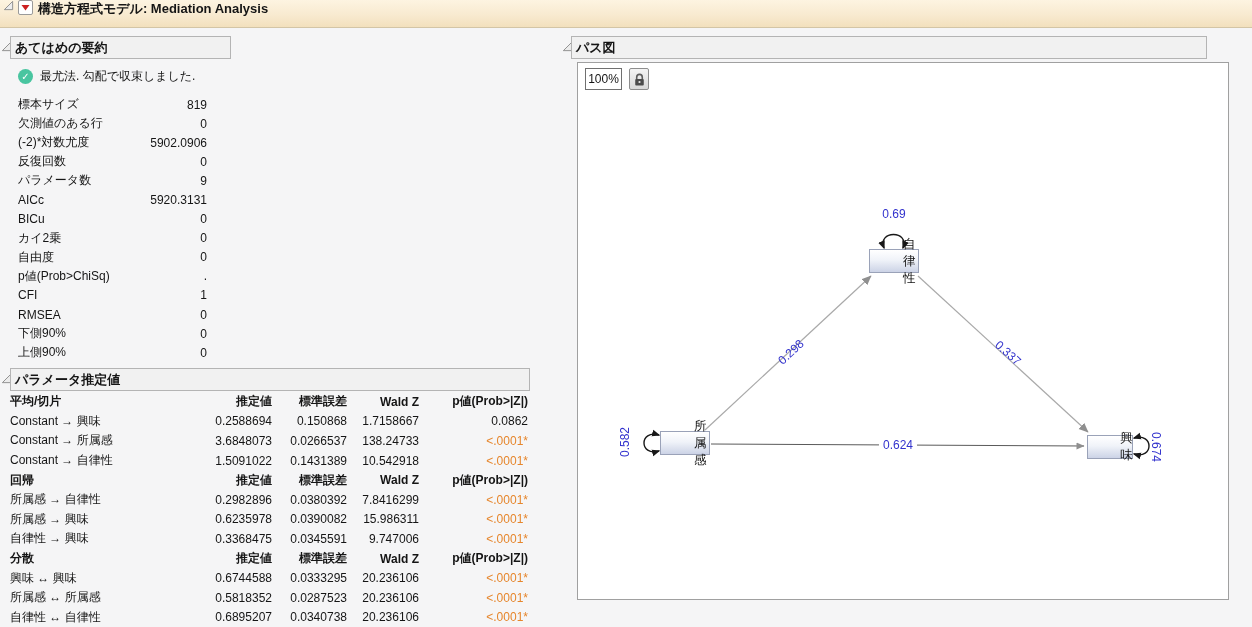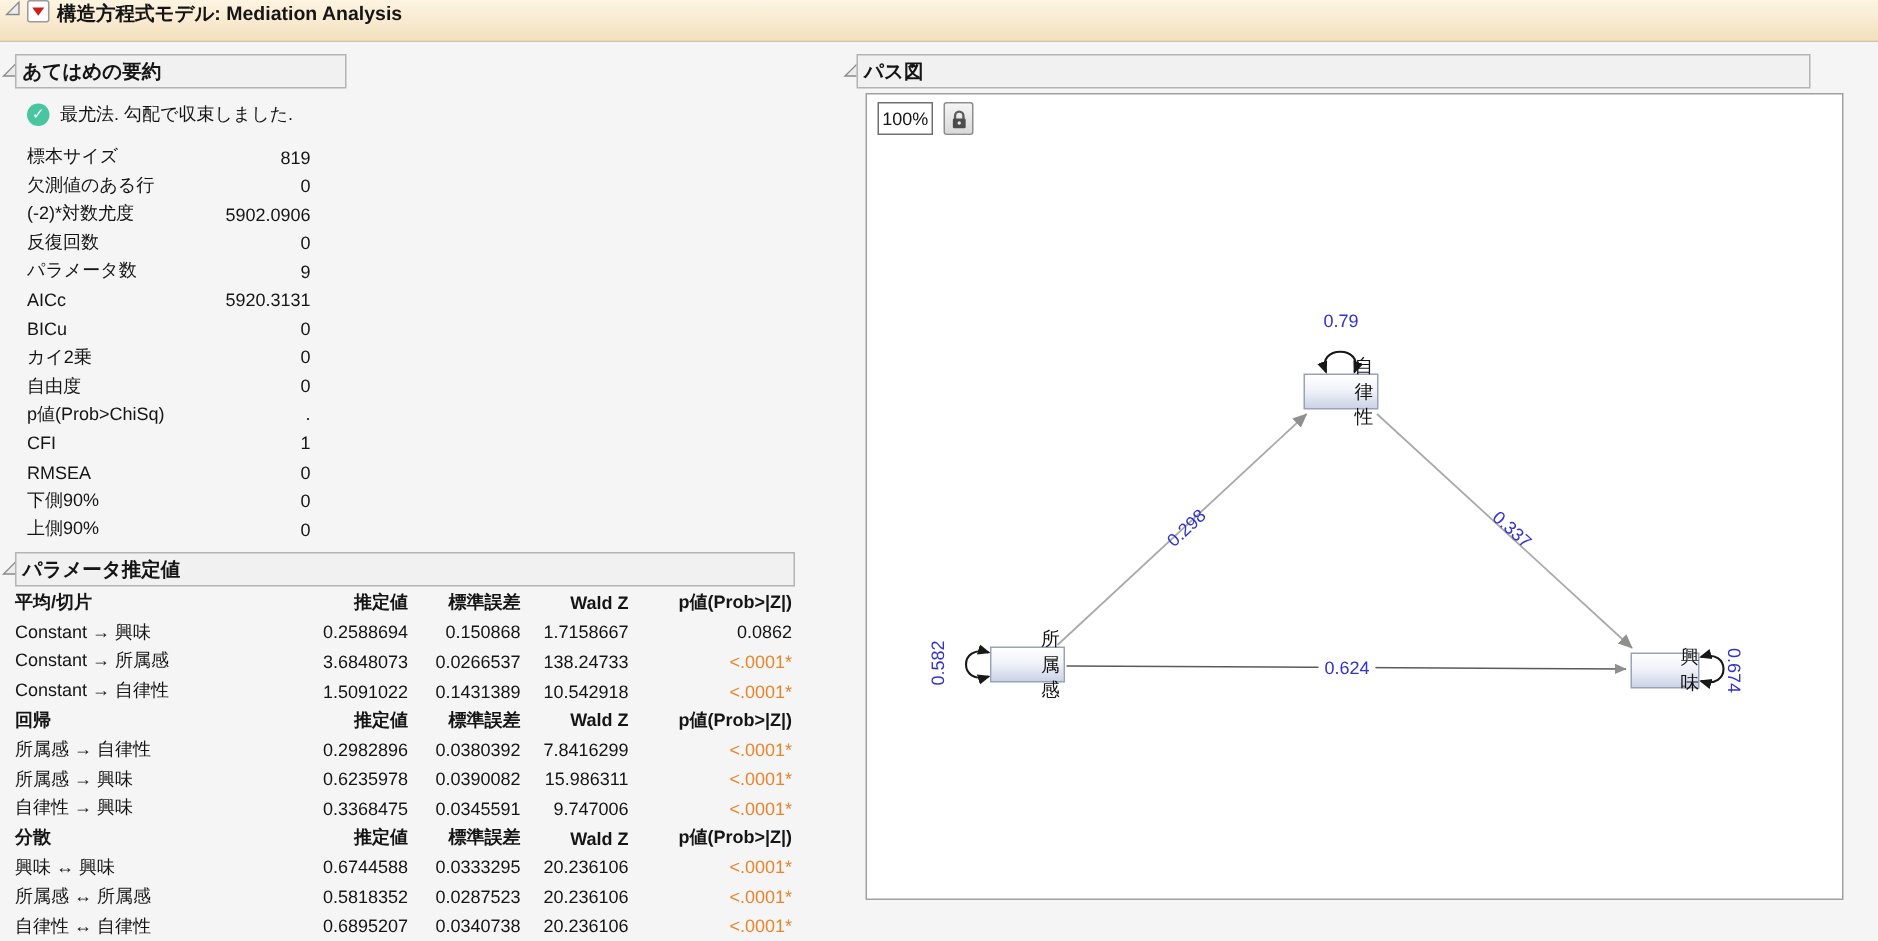--- a/index.html
+++ b/index.html
@@ -279,21 +279,21 @@
     <div class="node" style="left:291px; top:186px; width:50px;">
       <span>自律性</span>
     </div>
     <div class="node" style="left:82px; top:368px; width:50px;">
       <span>所属感</span>
     </div>
     <div class="node" style="left:509px; top:372px; width:46px;">
       <span>興味</span>
     </div>
 
-    <span class="plabel" style="left:316px; top:151px;">0.79</span>
+    <span class="plabel" style="left:316px; top:151px;">0.69</span>
     <span class="plabel rot-up" style="left:47px; top:379px;">0.582</span>
     <span class="plabel rot-dn" style="left:578px; top:384px;">0.674</span>
     <span class="plabel rot-l" style="left:213px; top:289px;">0.298</span>
     <span class="plabel rot-r" style="left:430px; top:290px;">0.337</span>
     <span class="plabel on-line" style="left:320px; top:382px;">0.624</span>
   </div>
 
 </div>
 
 </body></html>

